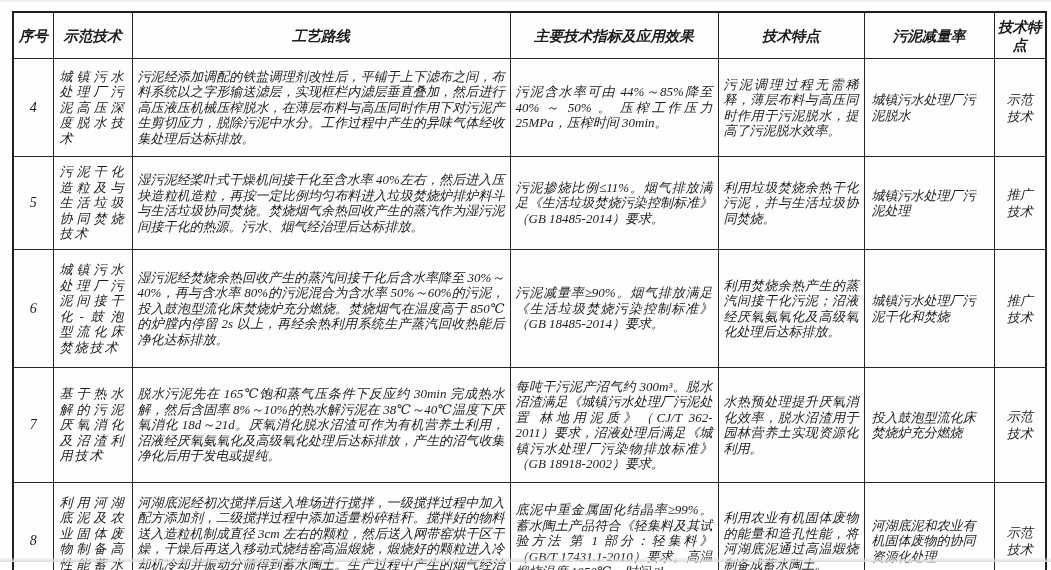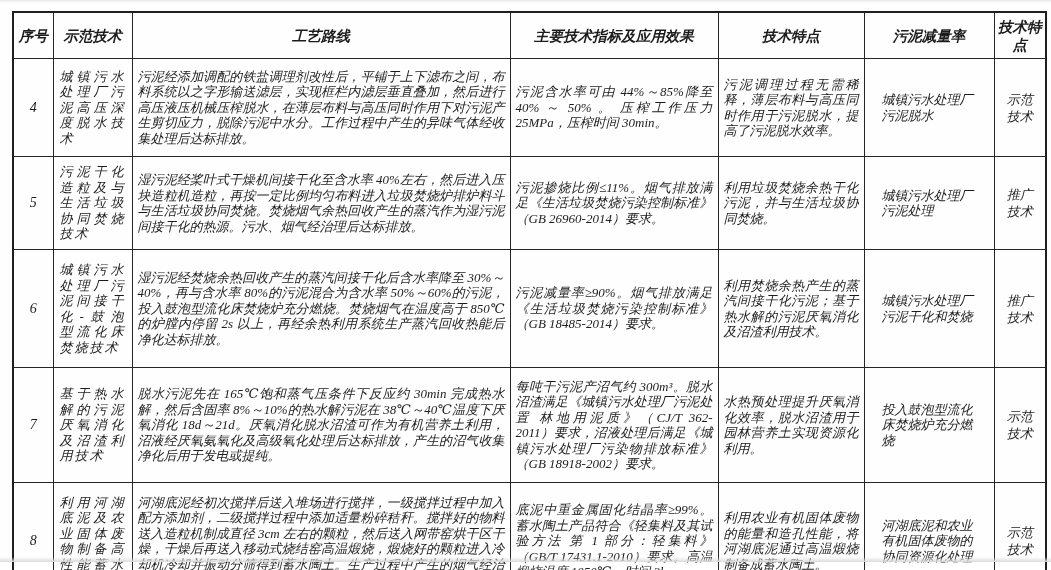--- a/index.html
+++ b/index.html
@@ -66,21 +66,21 @@
     text-align: justify;
     text-align-last: left;
     letter-spacing: 2px;
     padding: 2px 6px;
   }
   td.c-process { }
   td.c-ind { }
   td.c-feat { }
   td.c-scope {
     text-align: left;
-    padding: 2px 17px;
+    padding: 2px 7px;
   }
   td.c-cat {
     text-align: center;
     padding: 2px 11px;
     line-height: 17px;
   }
   tr.r-h0 td { height: 93px; }
   tr.r-h1 td { height: 88px; }
   tr.r-h2 td { height: 113px; }
   tr.r-h3 td { height: 110px; }
@@ -120,31 +120,31 @@
         <td class="c-process">污泥经添加调配的铁盐调理剂改性后，平铺于上下滤布之间，布料系统以之字形输送滤层，实现框栏内滤层垂直叠加，然后进行高压液压机械压榨脱水，在薄层布料与高压同时作用下对污泥产生剪切应力，脱除污泥中水分。工作过程中产生的异味气体经收集处理后达标排放。</td>
         <td class="c-ind">污泥含水率可由 44%～85%降至 40% ～ 50% 。 压榨工作压力 25MPa，压榨时间 30min。</td>
         <td class="c-feat">污泥调理过程无需稀释，薄层布料与高压同时作用于污泥脱水，提高了污泥脱水效率。</td>
         <td class="c-scope">城镇污水处理厂污泥脱水</td>
         <td class="c-cat">示范技术</td>
       </tr>
       <tr class="r-h1">
         <td class="c-no">5</td>
         <td class="c-name">污泥干化造粒及与生活垃圾协同焚烧技术</td>
         <td class="c-process">湿污泥经桨叶式干燥机间接干化至含水率 40%左右，然后进入压块造粒机造粒，再按一定比例均匀布料进入垃圾焚烧炉排炉料斗与生活垃圾协同焚烧。焚烧烟气余热回收产生的蒸汽作为湿污泥间接干化的热源。污水、烟气经治理后达标排放。</td>
-        <td class="c-ind">污泥掺烧比例≤11%。烟气排放满足《生活垃圾焚烧污染控制标准》（GB 26960-2014）要求。</td>
+        <td class="c-ind">污泥掺烧比例≤11%。烟气排放满足《生活垃圾焚烧污染控制标准》（GB 18485-2014）要求。</td>
         <td class="c-feat">利用垃圾焚烧余热干化污泥，并与生活垃圾协同焚烧。</td>
         <td class="c-scope">城镇污水处理厂污泥处理</td>
         <td class="c-cat">推广技术</td>
       </tr>
       <tr class="r-h2">
         <td class="c-no">6</td>
         <td class="c-name">城镇污水处理厂污泥间接干化-鼓泡型流化床焚烧技术</td>
         <td class="c-process">湿污泥经焚烧余热回收产生的蒸汽间接干化后含水率降至 30%～40%，再与含水率 80%的污泥混合为含水率 50%～60%的污泥，投入鼓泡型流化床焚烧炉充分燃烧。焚烧烟气在温度高于 850℃的炉膛内停留 2s 以上，再经余热利用系统生产蒸汽回收热能后净化达标排放。</td>
         <td class="c-ind">污泥减量率≥90%。烟气排放满足《生活垃圾焚烧污染控制标准》（GB 18485-2014）要求。</td>
-        <td class="c-feat">利用焚烧余热产生的蒸汽间接干化污泥；基于热水解的污泥厌氧消化及沼渣利用技术。</td>
+        <td class="c-feat">利用焚烧余热产生的蒸汽间接干化污泥；沼液经厌氧氨氧化及高级氧化处理后达标排放。</td>
         <td class="c-scope">城镇污水处理厂污泥干化和焚烧</td>
         <td class="c-cat">推广技术</td>
       </tr>
       <tr class="r-h3">
         <td class="c-no">7</td>
         <td class="c-name">基于热水解的污泥厌氧消化及沼渣利用技术</td>
         <td class="c-process">脱水污泥先在 165℃饱和蒸气压条件下反应约 30min 完成热水解，然后含固率 8%～10%的热水解污泥在 38℃～40℃温度下厌氧消化 18d～21d。厌氧消化脱水沼渣可作为有机营养土利用，沼液经厌氧氨氧化及高级氧化处理后达标排放，产生的沼气收集净化后用于发电或提纯。</td>
         <td class="c-ind">每吨干污泥产沼气约 300m³。脱水沼渣满足《城镇污水处理厂污泥处置 林地用泥质》（CJ/T 362-2011）要求，沼液处理后满足《城镇污水处理厂污染物排放标准》（GB 18918-2002）要求。</td>
         <td class="c-feat">水热预处理提升厌氧消化效率，脱水沼渣用于园林营养土实现资源化利用。</td>
         <td class="c-scope">投入鼓泡型流化床焚烧炉充分燃烧</td>

